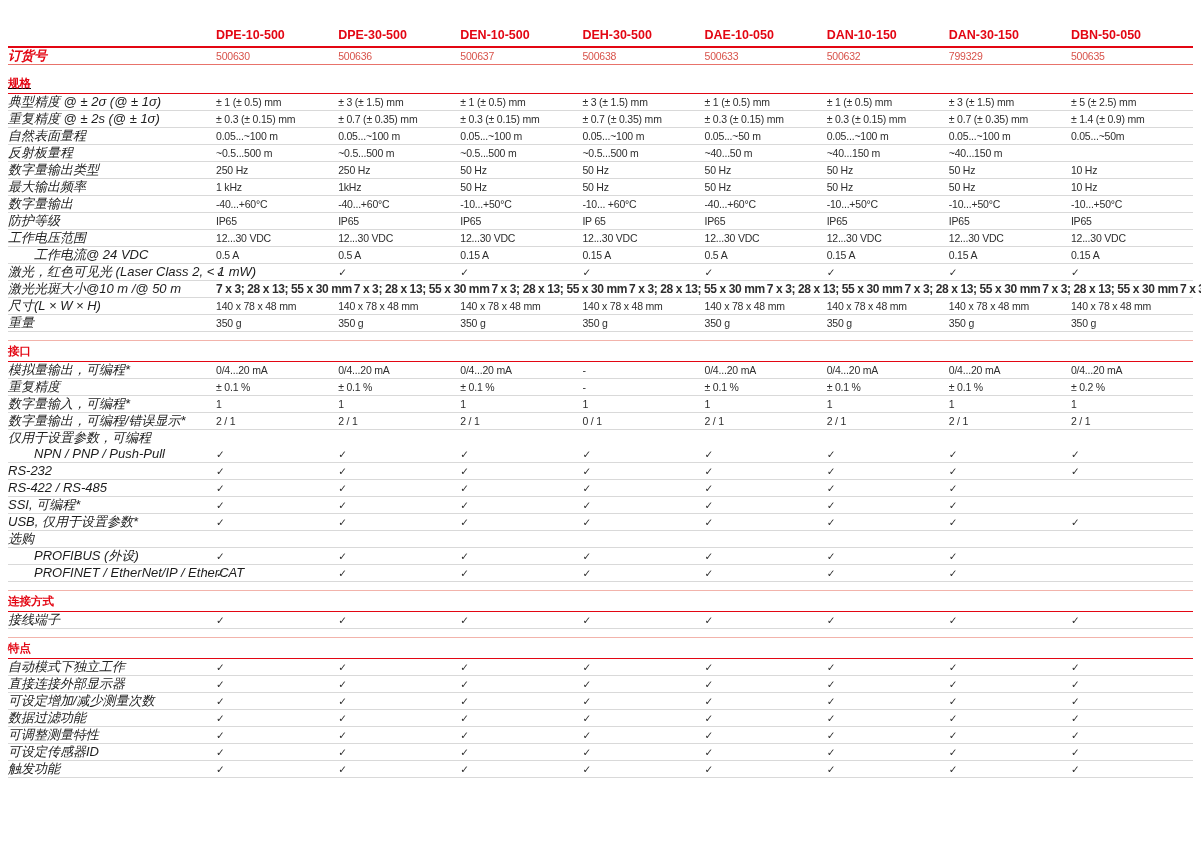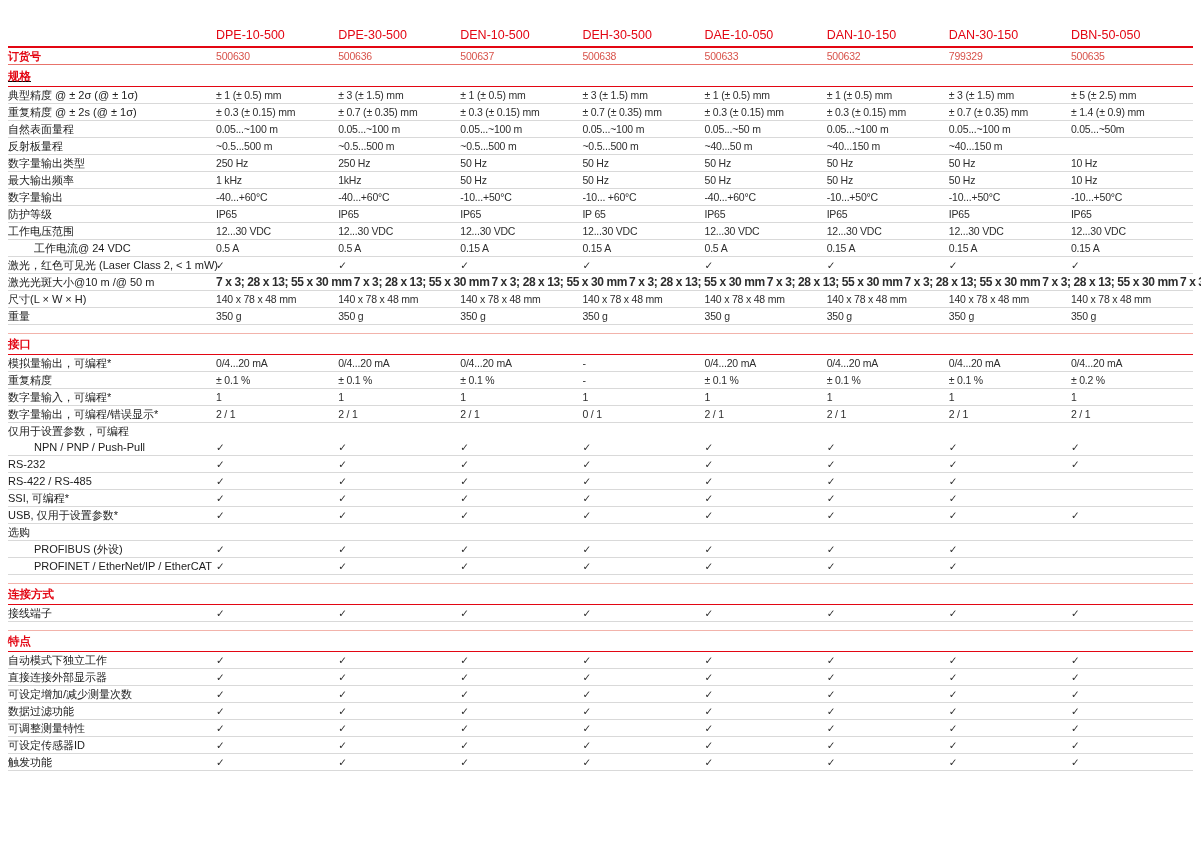--- a/index.html
+++ b/index.html
@@ -3,29 +3,29 @@
 <meta charset="utf-8">
 <style>
   * { margin:0; padding:0; box-sizing:border-box; }
   html,body { width:1201px; height:849px; background:#ffffff; overflow:hidden;
               font-family:"Liberation Sans", sans-serif; }
   .sheet { margin:26px 8px 0 8px; width:1185px; }
   .row { display:grid; grid-template-columns:208px repeat(8,1fr);
          align-items:end; border-bottom:1px solid var(--row-line);
          padding:2px 0; min-height:16px; }
   .row.header { border-bottom:2px solid var(--red); padding-bottom:4px; align-items:end; }
-  .pname { font-size:12.5px; font-weight:normal; color:var(--red); white-space:nowrap; }
+  .pname { font-size:12.5px; font-weight:bold; color:var(--red); white-space:nowrap; }
   .row.order { border-bottom:1px solid var(--order-line); }
   .row.order .label { color:var(--red); font-weight:bold; }
   .row.order .val { color:var(--order-red); }
   .section-head { display:grid; border-bottom:1.5px solid var(--red);
                   border-top:1px solid var(--section-top); padding:3px 0 2px 0; margin-top:8px; }
-  .section-head.first { margin-top:1px; border-top:none;text-decoration:underline; }
+  .section-head.first { margin-top:8px; border-top:none;text-decoration:underline; }
   .section-title { color:var(--red); font-weight:bold; font-size:11.5px; }
-  .label { font-size:11px; line-height:12px; color:#1c1c1c; white-space:nowrap; }
+  .label { font-size:13px; line-height:12px; color:#1c1c1c; white-space:nowrap;font-style:italic; }
   .val { font-size:10.5px; line-height:12px; color:#2e2e2e; white-space:nowrap;
          letter-spacing:-0.2px; padding-right:2px; }
   .indent .label { padding-left:26px; }
   .noline { border-bottom:none; }
   .tight .val { font-size:12px; letter-spacing:-0.4px;font-weight:bold; }
   .sub .label { color:#1c1c1c; }
 </style>
 </head>
 <body>
 

